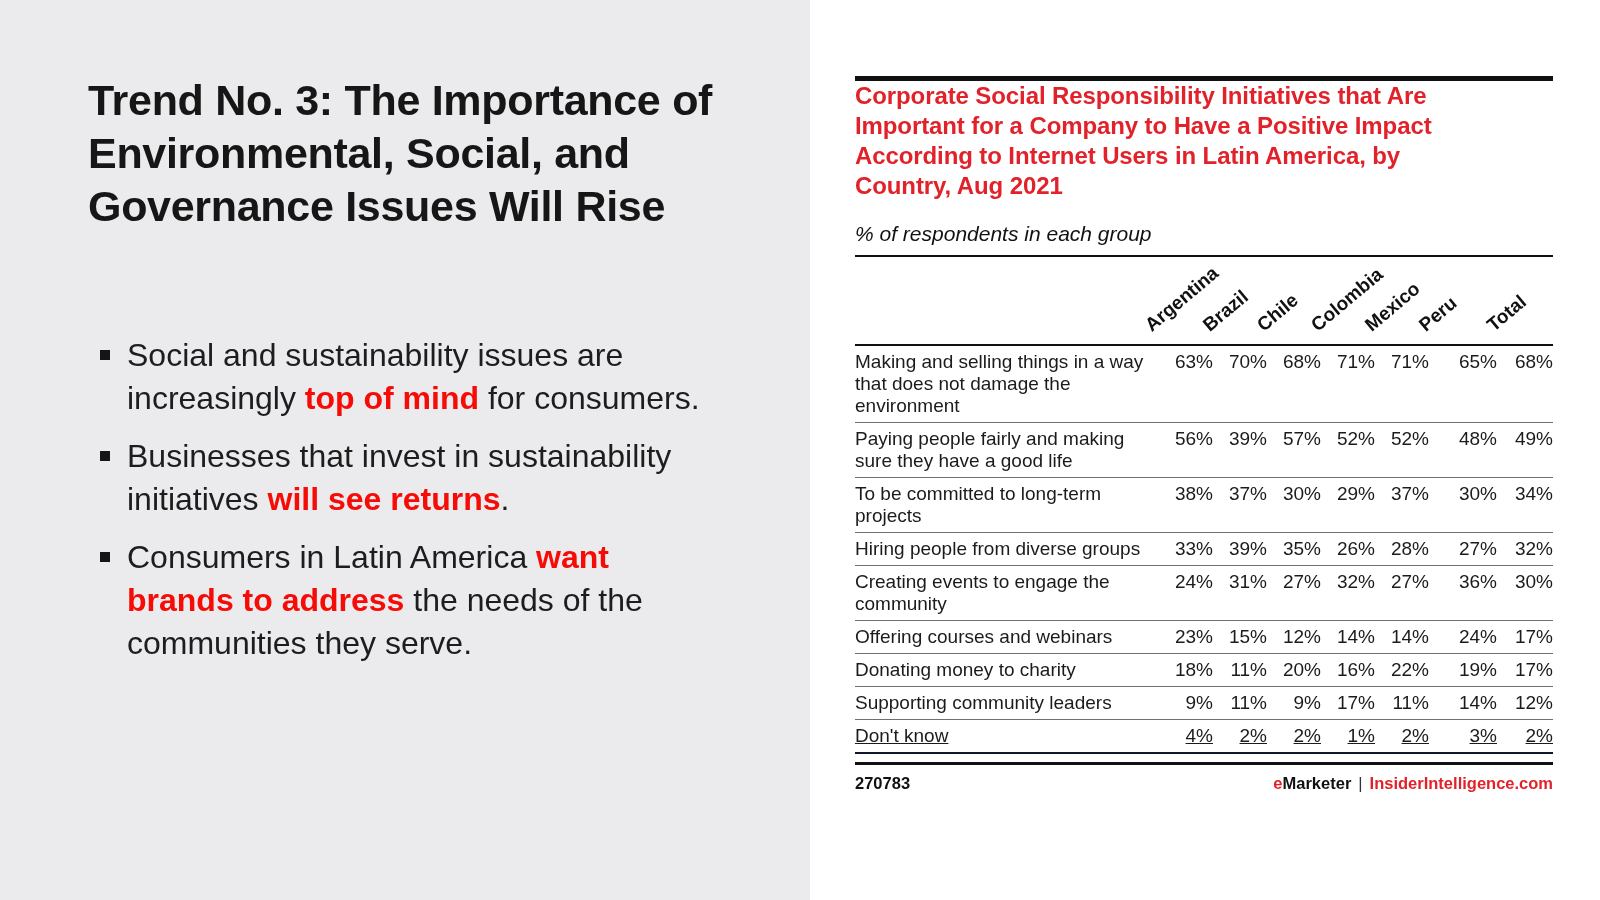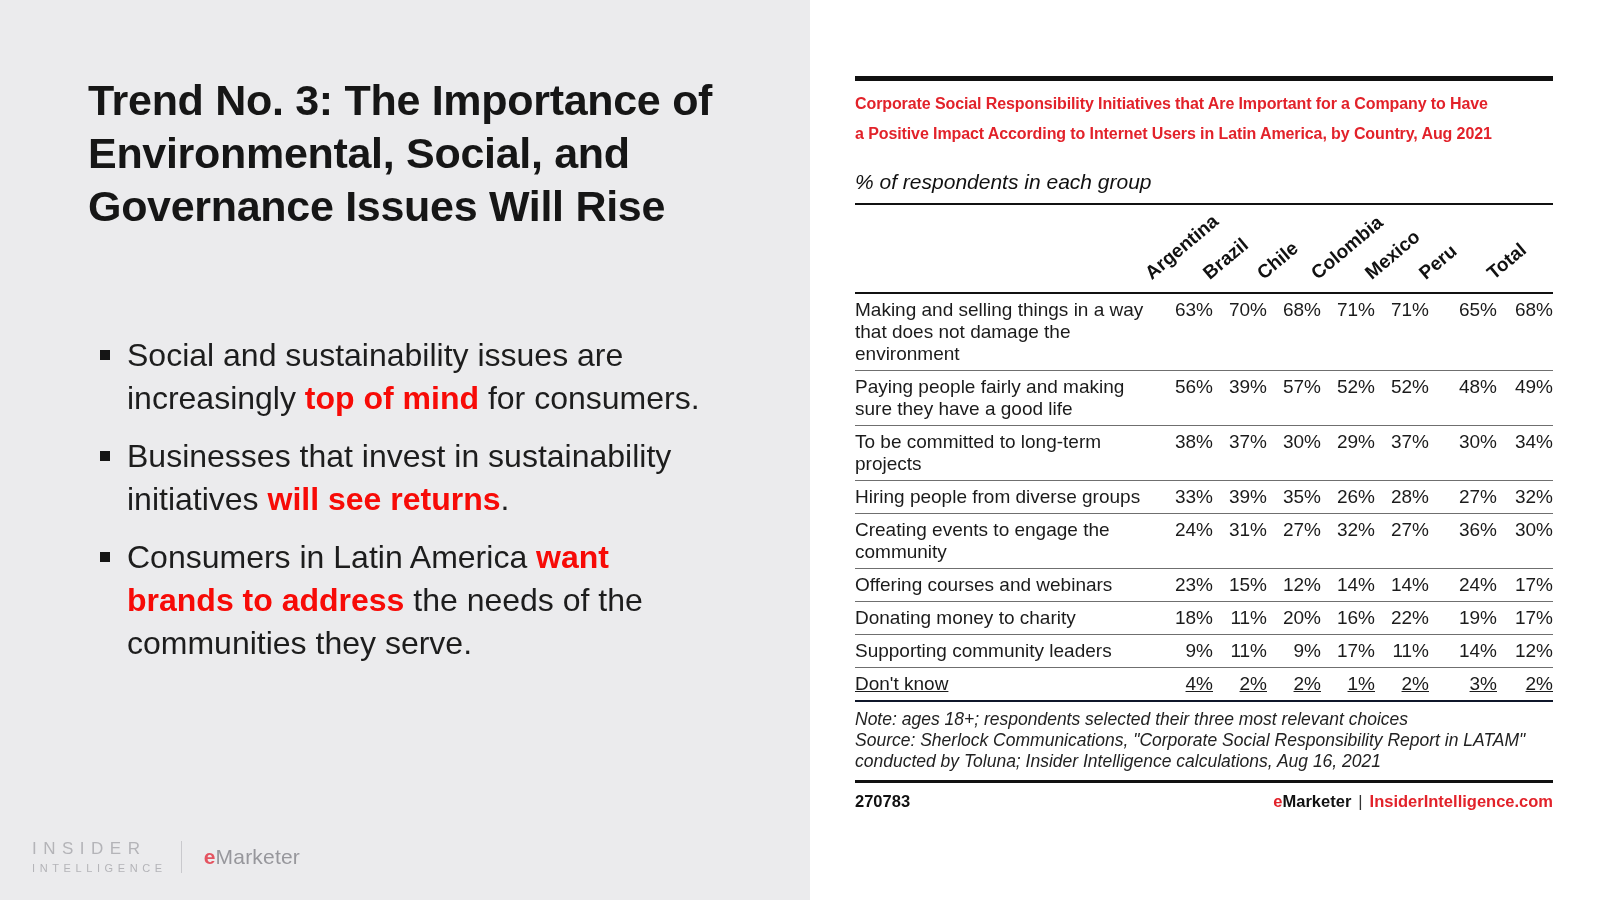--- a/index.html
+++ b/index.html
@@ -49,22 +49,22 @@
 
   
   .right-panel {
     position:absolute; left:810px; top:0; width:790px; height:900px;
     background:#ffffff;
   }
   .chart { position:absolute; left:45px; top:76px; width:698px; }
 
   .top-bar { height:5px; background:#111; }
   .chart-title {
-    margin-top:8px; max-width:640px;
-    font-size:16px; line-height:30px; font-weight:700;
+    max-width:640px;
+    font-size:24px; line-height:30px; font-weight:700;
     color:#e2222a; letter-spacing:-0.1px;
   }
   .chart-subtitle {
     font-size:21px; font-style:italic; color:#111;
     margin-top:21px; padding-bottom:9px;
     border-bottom:2px solid #111;
   }
 
   table.csr { width:100%; border-collapse:collapse; table-layout:fixed; }
   thead th { height:88px; vertical-align:bottom; border-bottom:2px solid #111; }
@@ -110,30 +110,20 @@
     <li>
       <span class="bullet-marker"></span>
       <span>Businesses that invest in sustainability initiatives </span><span class="hl">will see returns</span><span>.</span>
     </li>
     <li>
       <span class="bullet-marker"></span>
       <span>Consumers in Latin America </span><span class="hl">want brands to address</span><span> the needs of the communities they serve.</span>
     </li>
   </ul>
 
-  <div class="logo-row">
-    <div class="ii-logo">
-      <div class="ii-line1">INSIDER</div>
-      <div class="ii-line2">INTELLIGENCE</div>
-    </div>
-    <div class="logo-divider"></div>
-    <div class="em-logo">
-      <span class="em-e">e</span><span>Marketer</span>
-    </div>
-  </div>
 </div>
 
 <div class="right-panel">
   <div class="chart">
     <div class="top-bar"></div>
     <h2 class="chart-title">Corporate Social Responsibility Initiatives that Are Important for a Company to Have a Positive Impact According to Internet Users in Latin America, by Country, Aug 2021</h2>
     <div class="chart-subtitle">% of respondents in each group</div>
 
     <table class="csr">
       <colgroup>
@@ -259,24 +249,20 @@
             <td class="val">2%</td>
             <td class="val">2%</td>
             <td class="val">1%</td>
             <td class="val">2%</td>
             <td class="val">3%</td>
             <td class="val">2%</td>
           </tr>
         </tbody>
     </table>
 
-    <div class="notes">
-      <div class="note-line">Note: ages 18+; respondents selected their three most relevant choices</div>
-      <div class="note-line">Source: Sherlock Communications, "Corporate Social Responsibility Report in LATAM" conducted by Toluna; Insider Intelligence calculations, Aug 16, 2021</div>
-    </div>
 
     <div class="bottom-bar"></div>
 
     <div class="chart-footer">
       <span>270783</span>
       <span>
         <span class="em-e">e</span><span>Marketer</span><span class="sep">|</span><span class="site">InsiderIntelligence.com</span>
       </span>
     </div>
   </div>

